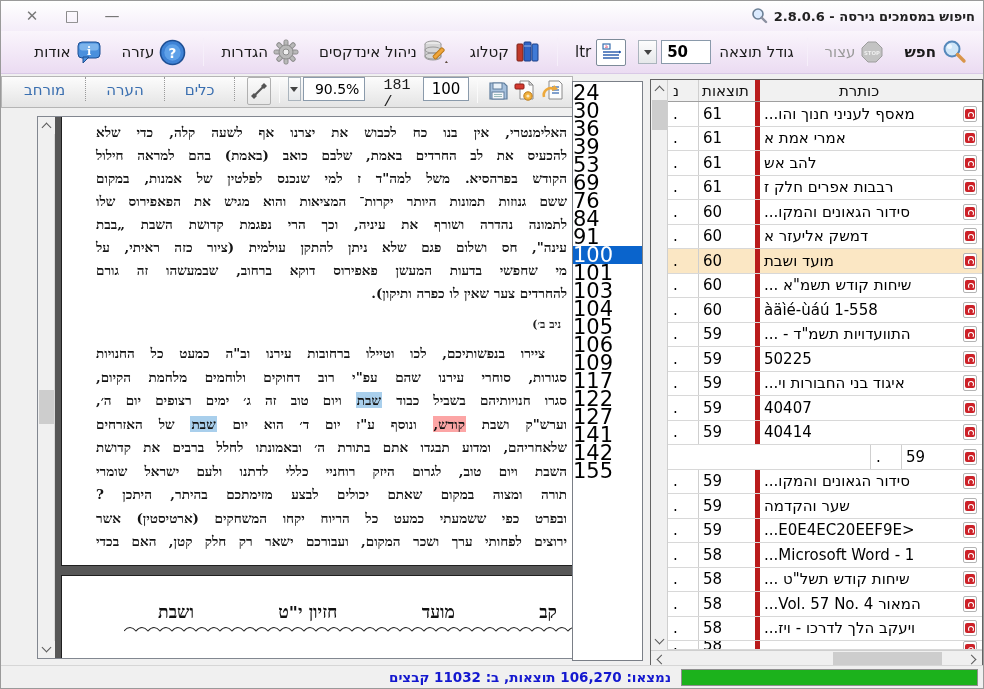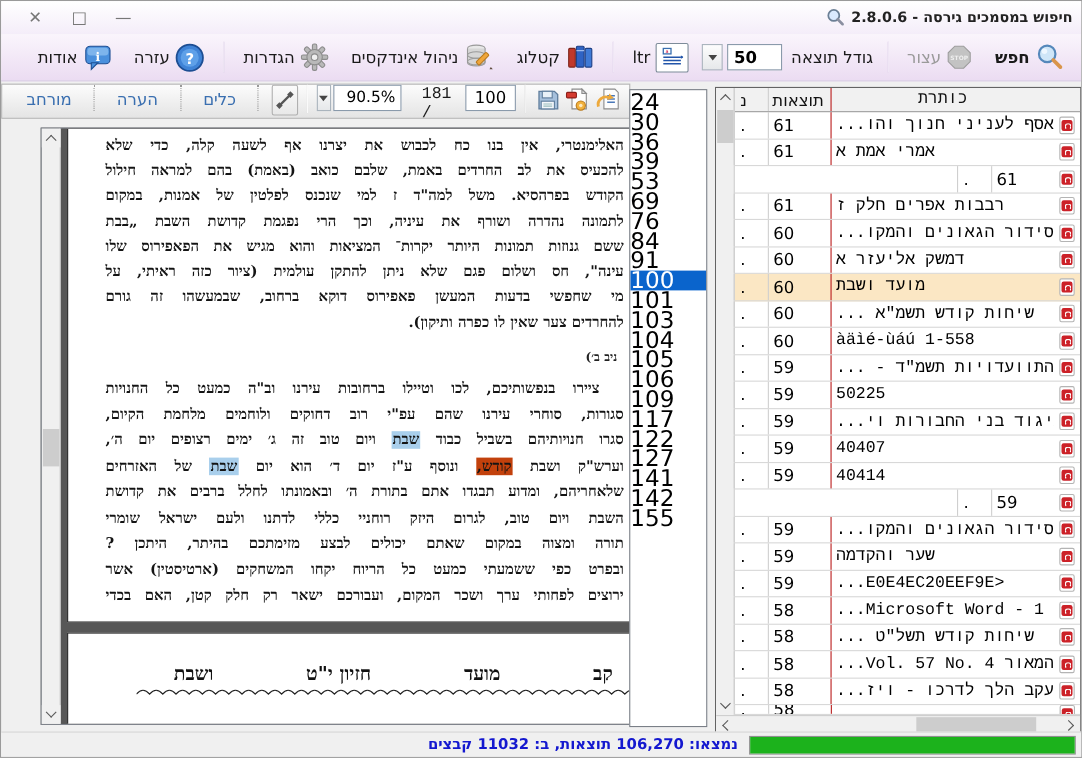--- a/index.html
+++ b/index.html
@@ -95,21 +95,21 @@
     border-top:1px solid #cfcfcf; }
   .rt-hthumb { position:absolute; top:1px; height:15px; background:#cdcdcd; }
   .rt-head, .rt-row { position:relative; display:flex; direction:rtl; margin-left:17px; }
   .rt-head { height:22px; background:#f1f1f1; border-bottom:1px solid #9f9f9f; font-size:15px;
     align-items:center; color:#111; }
   .rt-row { height:24.5px; align-items:center; border-bottom:1px solid #d8d8d8; font-size:15px; }
   .rt-row.selected { background:#fbe7c4; }
   .rt-row.partial { height:9px; overflow:hidden; align-items:flex-start; }
   .c-icon { width:24px; display:flex; justify-content:center; flex:none; }
   .c-title { width:203px; flex:none; text-align:center; padding:0 4px; white-space:nowrap; overflow:hidden;
-    border-left:1px solid #b91c1c; height:100%; display:flex; align-items:center; justify-content:flex-end;font-family:Liberation Mono, monospace; }
+    border-left:5px solid #b91c1c; height:100%; display:flex; align-items:center; justify-content:flex-end; }
   .rt-row.partial .c-title { align-items:flex-start; }
   .c-res { width:57px; flex:none; text-align:left; padding:0 7px 0 4px; border-left:1px solid #cfcfcf;
     height:100%; display:flex; align-items:center; justify-content:flex-start; direction:ltr; }
   .c-path { width:31px; flex:none; padding:0 5px; height:100%; display:flex; align-items:center;
     justify-content:flex-end; border-left:1px solid #cfcfcf; }
   .rt-head .c-title, .rt-head .c-res { justify-content:center; }
   .pdf-icon { width:14px; height:16px; background:#fff; border:1px solid #b4b4b4; border-radius:2px;
     position:relative; }
   .pdf-icon::after { content:""; position:absolute; left:1px; top:2px; width:10px; height:10px;
     background:#cc2128; border-radius:2px; }
@@ -313,32 +313,32 @@
       <span class="chev down"></span>
     </div>
     <div class="grip">⋮⋰</div>
   </div>
   <div class="doc-canvas">
     <div class="doc-page" id="page1">
       <div class="doc-text" id="para1">
           <div class="doc-line">האלימנטרי, אין בנו כח לכבוש את יצרנו אף לשעה קלה, כדי שלא</div>
           <div class="doc-line">להכעיס את לב החרדים באמת, שלבם כואב (באמת) בהם למראה חילול</div>
           <div class="doc-line">הקודש בפרהסיא. משל למה"ד ז למי שנכנס לפלטין של אמנות, במקום</div>
+          <div class="doc-line">ששם גנוזות תמונות היותר יקרות־ המציאות והוא מגיש את הפאפירוס שלו</div>
           <div class="doc-line">לתמונה נהדרה ושורף את עיניה, וכך הרי נפגמת קדושת השבת „בבת</div>
-          <div class="doc-line">ששם גנוזות תמונות היותר יקרות־ המציאות והוא מגיש את הפאפירוס שלו</div>
           <div class="doc-line">עינה", חס ושלום פגם שלא ניתן להתקן עולמית (ציור כזה ראיתי, על</div>
           <div class="doc-line">מי שחפשי בדעות המעשן פאפירוס דוקא ברחוב, שבמעשהו זה גורם</div>
           <div class="doc-line flush">להחרדים צער שאין לו כפרה ותיקון).</div>
         </div>
       <div class="sub-label">ניב ב׳)</div>
       <div class="doc-text" id="para2">
           <div class="doc-line indent">ציירו בנפשותיכם, לכו וטיילו ברחובות עירנו וב"ה כמעט כל החנויות</div>
           <div class="doc-line">סגורות, סוחרי עירנו שהם עפ"י רוב דחוקים ולוחמים מלחמת הקיום,</div>
           <div class="doc-line">סגרו חנויותיהם בשביל כבוד <mark style="background: rgb(169, 207, 236);">שבת</mark> ויום טוב זה ג׳ ימים רצופים יום ה׳,</div>
-          <div class="doc-line">וערש"ק ושבת <mark style="background: #c2410c;">קודש,</mark> ונוסף ע"ז יום ד׳ הוא יום <mark style="background: rgb(169, 207, 236);">שבת</mark> של האזרחים</div>
+          <div class="doc-line">וערש"ק ושבת <mark style="background: #fca5a5;">קודש,</mark> ונוסף ע"ז יום ד׳ הוא יום <mark style="background: rgb(169, 207, 236);">שבת</mark> של האזרחים</div>
           <div class="doc-line">שלאחריהם, ומדוע תבגדו אתם בתורת ה׳ ובאמונתו לחלל ברבים את קדושת</div>
           <div class="doc-line">השבת ויום טוב, לגרום היזק רוחניי כללי לדתנו ולעם ישראל שומרי</div>
           <div class="doc-line">תורה ומצוה במקום שאתם יכולים לבצע מזימתכם בהיתר, היתכן ?</div>
           <div class="doc-line">ובפרט כפי ששמעתי כמעט כל הריוח יקחו המשחקים (ארטיסטין) אשר</div>
           <div class="doc-line">ירוצים לפחותי ערך ושכר המקום, ועבורכם ישאר רק חלק קטן, האם בכדי</div>
         </div>
     </div>
     <div class="doc-page" id="page2">
       <div class="page2-header" id="page2-header">
           <span>קב</span>
@@ -412,20 +412,23 @@
         <div class="c-title">
           <span dir="auto">אמרי אמת א</span>
         </div>
         <div class="c-res">61</div>
         <div class="c-path">.</div>
       </div>
       <div class="rt-row">
         <div class="c-icon">
           <span class="pdf-icon"></span>
         </div>
+        <div class="c-title">
+          <span dir="auto">להב אש</span>
+        </div>
         <div class="c-res">61</div>
         <div class="c-path">.</div>
       </div>
       <div class="rt-row">
         <div class="c-icon">
           <span class="pdf-icon"></span>
         </div>
         <div class="c-title">
           <span dir="auto">רבבות אפרים חלק ז</span>
         </div>

